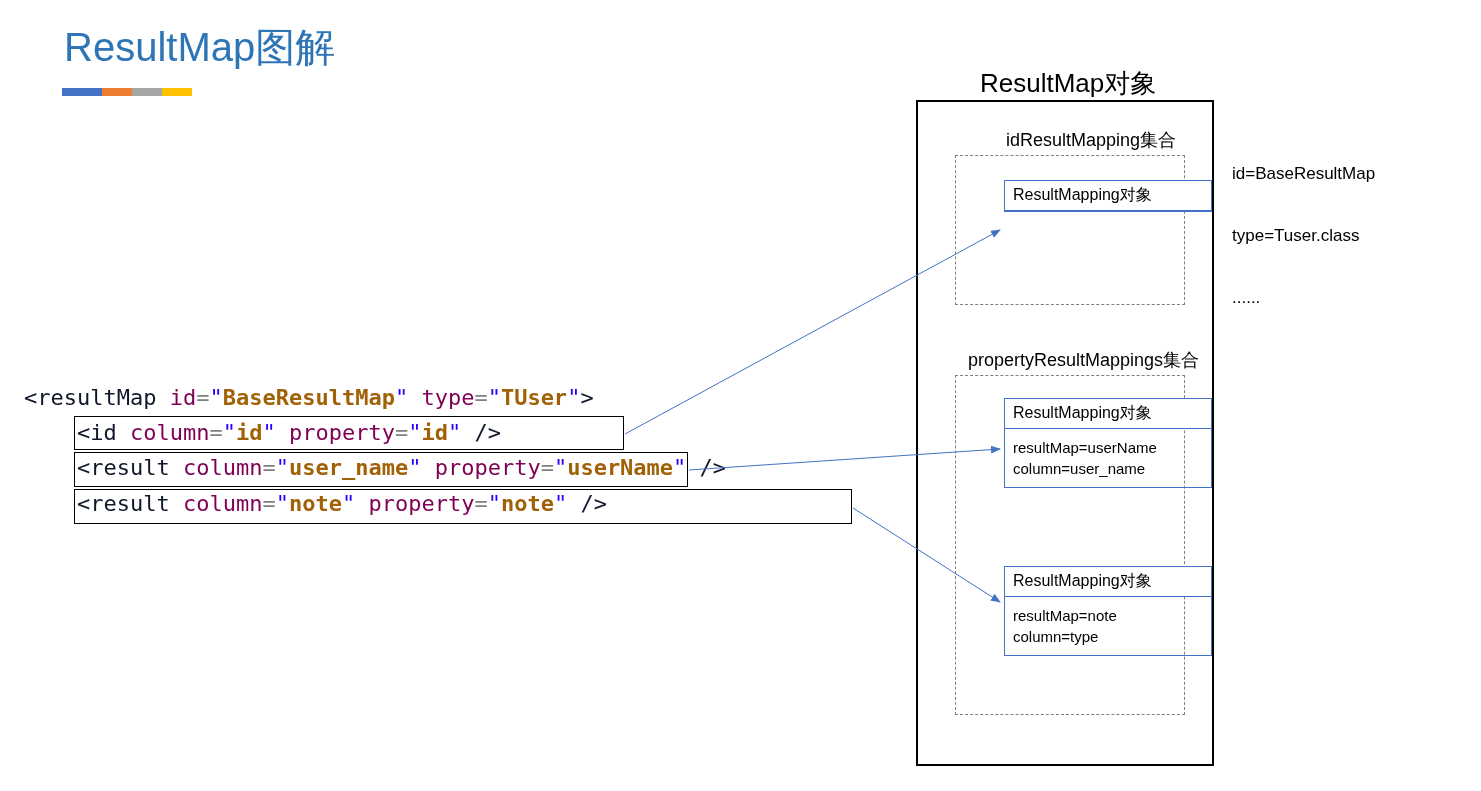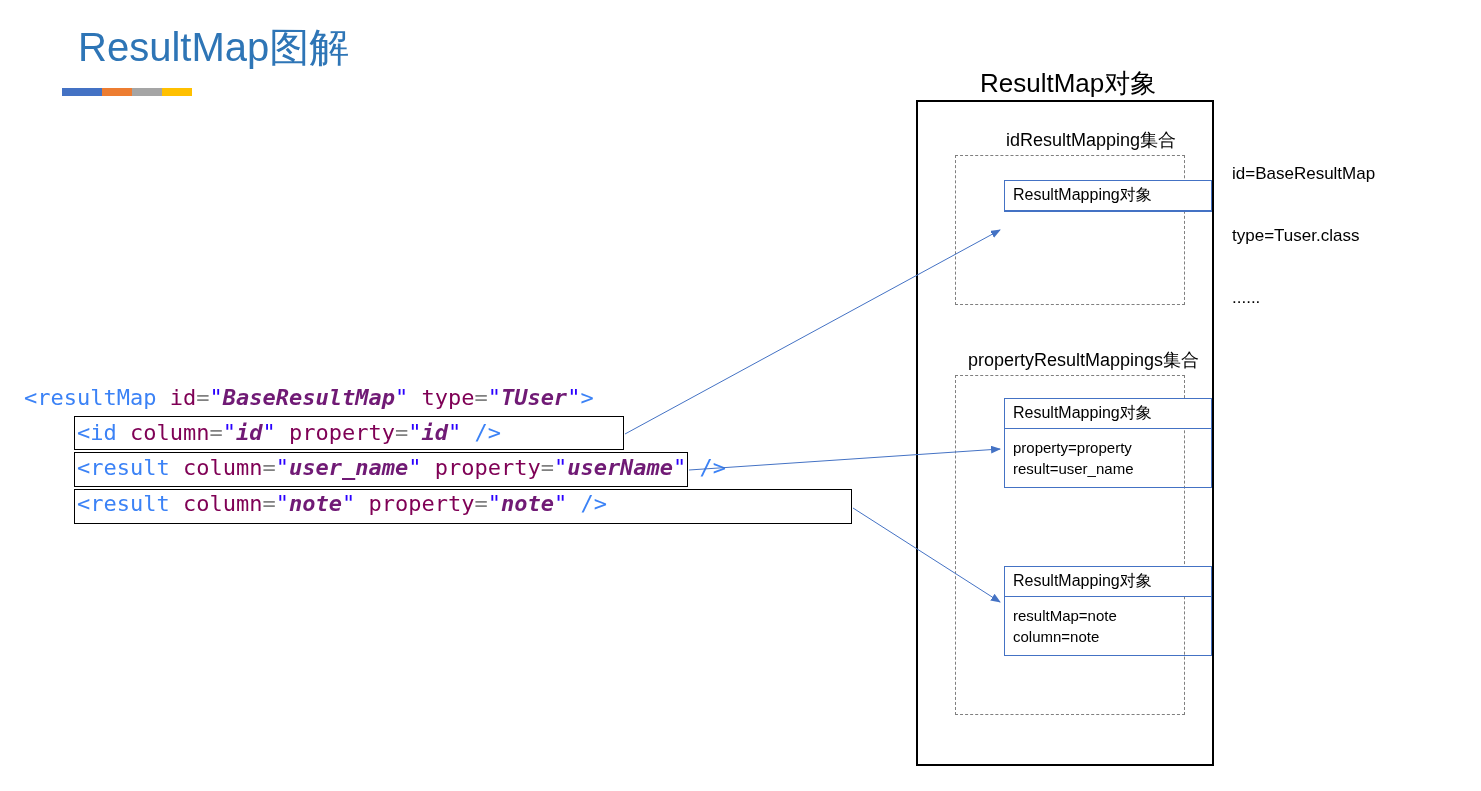--- a/index.html
+++ b/index.html
@@ -1,28 +1,28 @@
 <!DOCTYPE html>
 <html><head>
 <meta charset="utf-8">
 <style>
 * { margin: 0; padding: 0; box-sizing: border-box; }
 body { font-family: "Segoe UI", Arial, sans-serif; background: #fff; width: 1481px; height: 791px; position: relative; }
-.title { position: absolute; top: 20px; left: 78px; font-size: 40px; color: #2E75B6; font-weight: 400; }
+.title { position: absolute; top: 20px; left: 64px; font-size: 40px; color: #2E75B6; font-weight: 400; }
 .underline { position: absolute; top: 88px; left: 62px; display: flex; height: 8px; }
 .underline span { display: inline-block; height: 8px; }
 .u1 { width: 40px; background: #4472C4; }
 .u2 { width: 30px; background: #ED7D31; }
 .u3 { width: 30px; background: #A5A5A5; }
 .u4 { width: 30px; background: #FFC000; }
 
 .code-block { position: absolute; top: 380px; left: 24px; font-family: Consolas, monospace; font-size: 22px; line-height: 1.6; }
-.tag { color: #3b82f6; }
+.tag { color: #0f172a; }
 .attr { color: #7F0055; }
-.val { color: #701a75; font-style: italic; font-weight: bold; }
+.val { color: #a16207; font-weight: bold; }
 .val-q { color: #2A00FF; font-style: italic; }
 .gray { color: #808080; }
 .code-line { white-space: pre; }
 .box1 { position: absolute; top: 416px; left: 74px; width: 550px; height: 34px; border: 1.5px solid #000; }
 .box2 { position: absolute; top: 452px; left: 74px; width: 614px; height: 35px; border: 1.5px solid #000; }
 .box3 { position: absolute; top: 489px; left: 74px; width: 778px; height: 35px; border: 1.5px solid #000; }
 
 .resultmap-obj { position: absolute; top: 100px; left: 916px; width: 298px; height: 666px; border: 2px solid #000; }
 .resultmap-obj-label { position: absolute; top: 66px; left: 980px; font-size: 26px; }
 
@@ -77,30 +77,30 @@
 <div class="prop-collection-label">propertyResultMappings集合</div>
 <div class="prop-collection"></div>
 
 <div class="mapping-box mb1">
   <div class="mapping-header">ResultMapping对象</div>
 </div>
 
 <div class="mapping-box mb2">
   <div class="mapping-header">ResultMapping对象</div>
   <div class="mapping-body">
-    <div>property=property</div>
-    <div>result=user_name</div>
+    <div>resultMap=userName</div>
+    <div>column=user_name</div>
   </div>
 </div>
 
 <div class="mapping-box mb3">
   <div class="mapping-header">ResultMapping对象</div>
   <div class="mapping-body">
     <div>resultMap=note</div>
-    <div>column=note</div>
+    <div>column=type</div>
   </div>
 </div>
 
 <div class="side-text st1">id=BaseResultMap</div>
 <div class="side-text st2">type=Tuser.class</div>
 <div class="side-text st3">......</div>
 
 <svg class="arrows">
   <defs>
     <marker id="ah" markerWidth="10" markerHeight="8" refX="9" refY="4" orient="auto">

